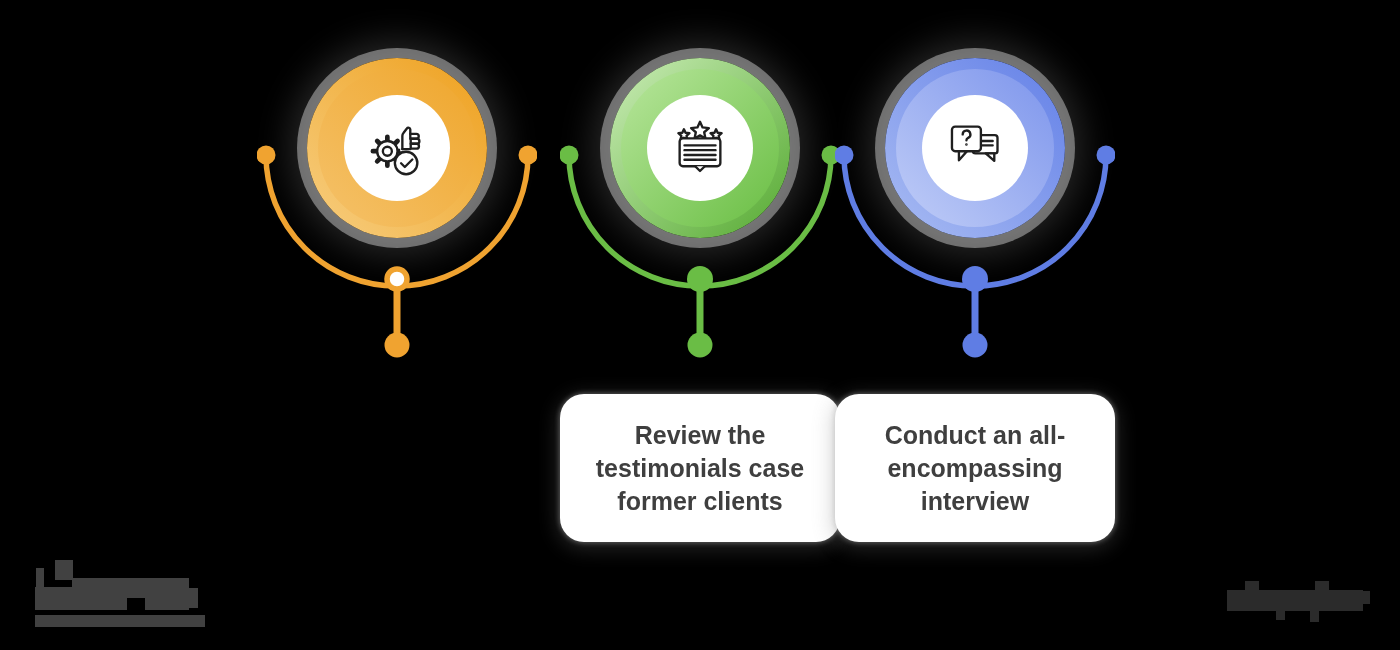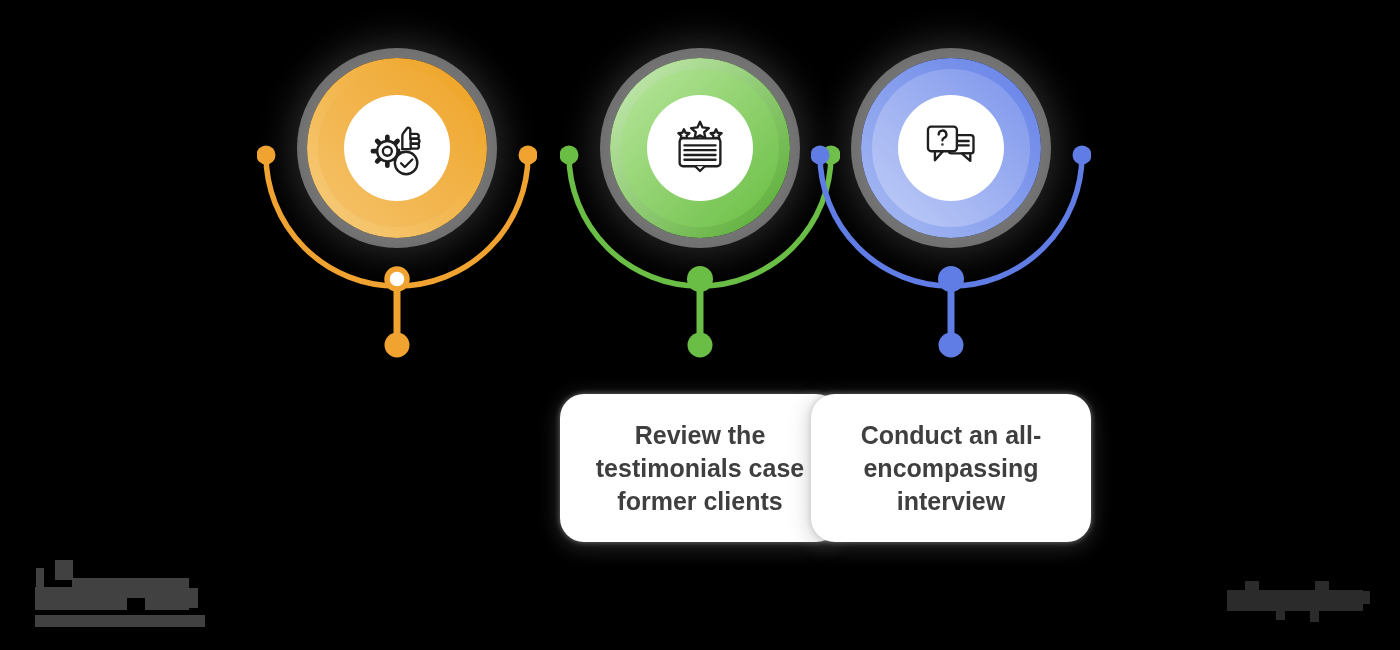--- a/index.html
+++ b/index.html
@@ -3,21 +3,21 @@
 <meta charset="utf-8">
 <style>
   html,body{margin:0;padding:0;background:#000;}
   .canvas{
     position:relative;width:1400px;height:650px;background:#000000;
     overflow:hidden;font-family:"Liberation Sans",sans-serif;
   }
   .step{position:absolute;top:0;width:280px;height:650px;}
   .step-0{left:257px;}
   .step-1{left:560px;}
-  .step-2{left:811px;text-decoration:underline;}
+  .step-2{left:835px;text-decoration:underline;}
 
   
   .big-circle{
     position:absolute;left:50px;top:58px;width:180px;height:180px;border-radius:50%;
     background:linear-gradient(var(--angle), var(--g1), var(--g2));
     box-shadow:0 0 0 10px rgba(255,255,255,0.38), 0 0 34px 18px rgba(255,255,255,0.15);
     display:flex;align-items:center;justify-content:center;
   }
   .inner-circle{
     width:158px;height:158px;border-radius:50%;

